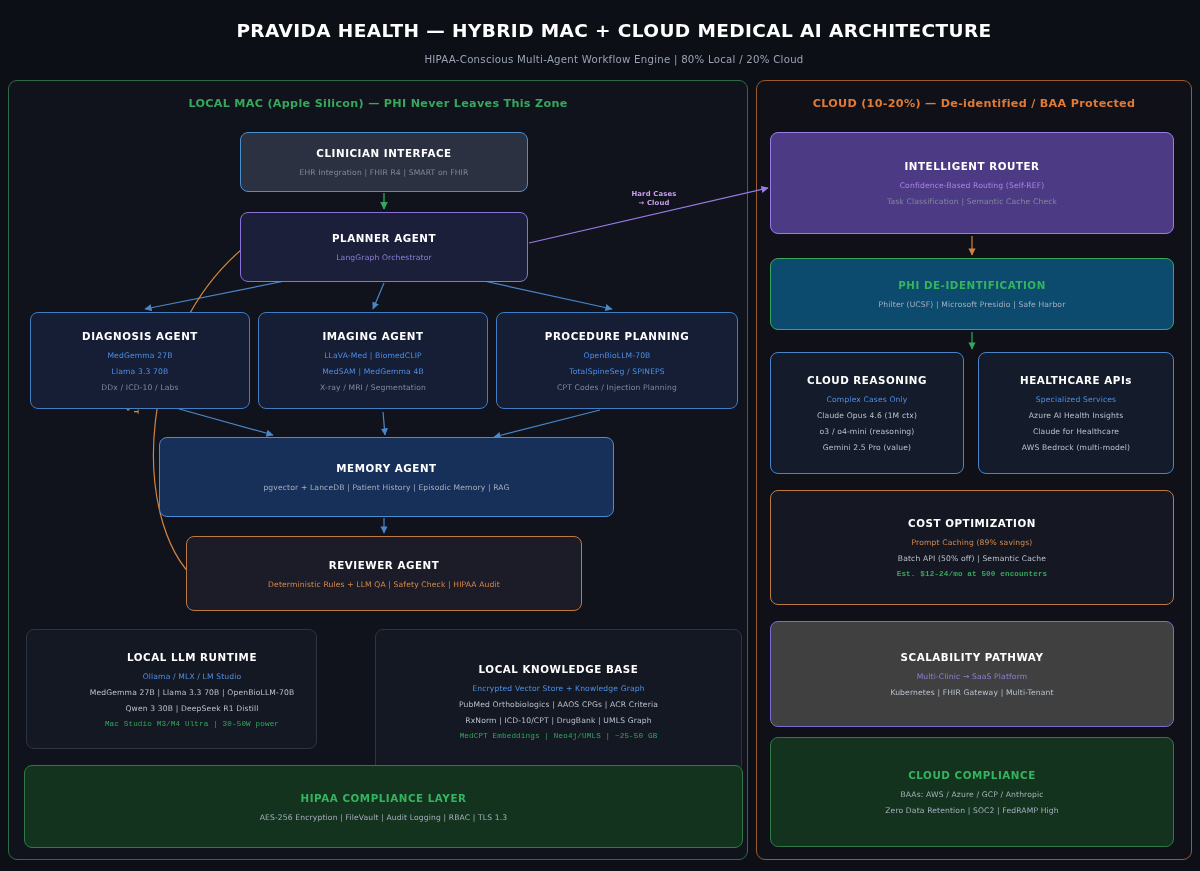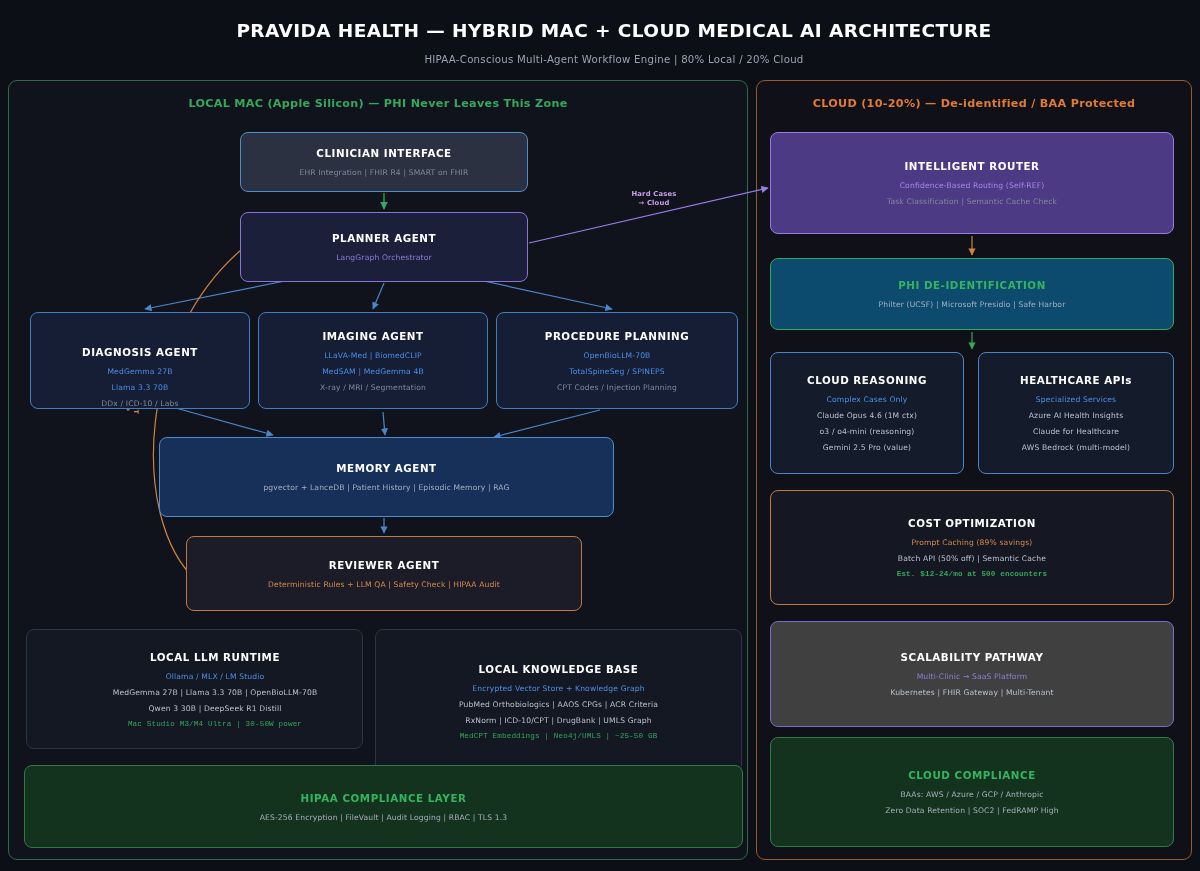--- a/index.html
+++ b/index.html
@@ -50,30 +50,30 @@
 
   
   .title-green  { color: #35b45f !important; }
 
   
   #clinician   { left: 240px; top: 132px;  width: 288px; height: 60px;
                  background: #2b3140; border: 1.3px solid #4a8fd0; }
   #planner     { left: 240px; top: 212px;  width: 288px; height: 70px;
                  background: #1b1f3a; border: 1.3px solid #8a73d8; }
   #diagnosis   { left: 30px;  top: 312px;  width: 220px; height: 97px;
-                 background: #151e34; border: 1.3px solid #3f7ec4; justify-content: flex-end; }
+                 background: #151e34; border: 1.3px solid #3f7ec4; }
   #imaging     { left: 258px; top: 312px;  width: 230px; height: 97px;
                  background: #151e34; border: 1.3px solid #3f7ec4; }
   #procedure   { left: 496px; top: 312px;  width: 242px; height: 97px;
                  background: #151e34; border: 1.3px solid #3f7ec4; }
   #memory      { left: 159px; top: 437px;  width: 455px; height: 80px;
                  background: #173059; border: 1.3px solid #4d8ccd; }
   #reviewer    { left: 186px; top: 536px;  width: 396px; height: 75px;
                  background: #1b1c27; border: 1.3px solid #c07a40; }
-  #llmruntime  { left: 26px;  top: 629px;  width: 337px; height: 120px;
+  #llmruntime  { left: 26px;  top: 629px;  width: 291px; height: 120px;
                  background: #141823; border: 1.3px solid #2c3445; padding-left: 41px; }
   #knowledge   { left: 375px; top: 629px;  width: 367px; height: 144px;
                  background: #141823; border: 1.3px solid #2c3445; }
   #hipaa       { left: 24px;  top: 765px;  width: 719px; height: 83px;
                  background: #14331f; border: 1.3px solid #2f7a46; }
 
   
   #router      { left: 770px; top: 132px;  width: 404px; height: 102px;
                  background: #4d3a85; border: 1.3px solid #9a7ce8; }
   #phideid     { left: 770px; top: 258px;  width: 404px; height: 72px;

